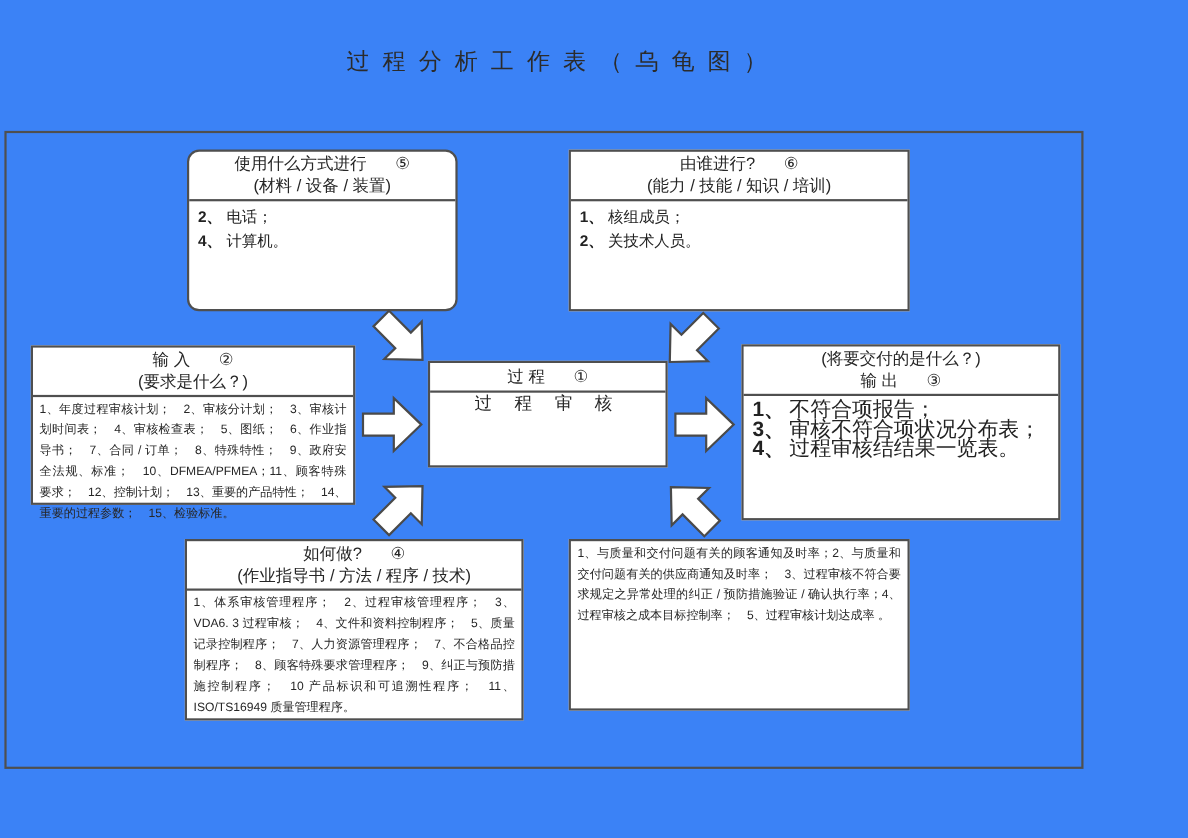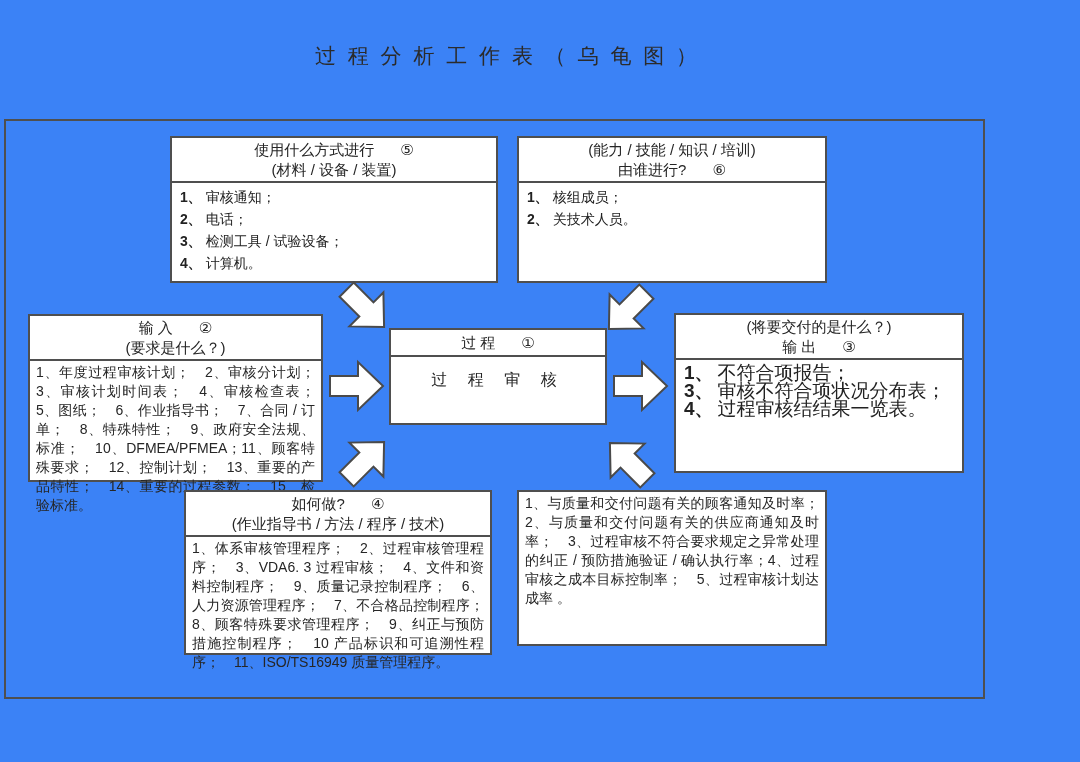--- a/index.html
+++ b/index.html
@@ -22,34 +22,34 @@
   }
   .box-head {
     text-align:center; border-bottom:2px solid #4f4f4f;
     font-size:15px; line-height:20px; padding:2px 2px 1px 2px; color:#262626;
   }
   .head-num { margin-left:26px; }
   .box-list { padding:3px 8px 0 8px; font-size:14px; line-height:22px; }
   .list-line { white-space:nowrap; }
   .list-line b { font-weight:bold; margin-right:4px; }
   .para {
-    padding:2px 6px 0 6px; font-size:14px; line-height:19px;
+    padding:2px 6px 0 6px; font-size:11px; line-height:19px;
     text-align:justify; color:#262626;
   }
   .center-body {
     text-align:center; font-size:16px; letter-spacing:8px;
-    padding-top:13px; color:#262626;
+    color:#262626;
   }
   
-  .box-methods    { left:170px; top:136px; width:328px; height:147px; }
+  .box-methods    { left:170px; top:136px; width:246px; height:147px;border-radius:11px; }
   .box-performers { left:517px; top:136px; width:310px; height:147px; }
-  .box-input      { left:28px;  top:314px; width:295px; height:168px; }
+  .box-input      { left:28px;  top:314px; width:295px; height:145px; }
   .box-output     { left:674px; top:313px; width:290px; height:160px; }
   .box-process    { left:389px; top:328px; width:218px; height:97px;  }
-  .box-how        { left:184px; top:490px; width:308px; height:165px; }
+  .box-how        { left:168px; top:490px; width:308px; height:165px; }
   .box-criteria   { left:517px; top:490px; width:310px; height:156px; }
   .box-output .box-list { font-size:19px; line-height:18px; padding-top:4px; }
   .box-process .box-head { font-size:15px; line-height:22px; }
   .arrows { position:absolute; left:0; top:0; pointer-events:none; }
   .arrow-path { fill:#ffffff; stroke:#4a4a4a; stroke-width:2; }
 </style>
 </head>
 <body>
 
 <div class="page">
@@ -57,31 +57,29 @@
   <div class="page-title">过 程 分 析 工 作 表 （ 乌 龟 图 ）</div>
 
   <div class="outer-border"></div>
 
   <div class="box box-methods">
     <div class="box-head">
       <div><span>使用什么方式进行</span><span class="head-num">⑤</span></div>
       <div>(材料 / 设备 / 装置)</div>
     </div>
     <div class="box-list">
-        <div class="list-line"><b>1、</b>审核通知；</div>
         <div class="list-line"><b>2、</b>电话；</div>
-        <div class="list-line"><b>3、</b>检测工具 / 试验设备；</div>
         <div class="list-line"><b>4、</b>计算机。</div>
       </div>
   </div>
 
   <div class="box box-performers">
     <div class="box-head">
+      <div><span>由谁进行?</span><span class="head-num">⑥</span></div>
       <div>(能力 / 技能 / 知识 / 培训)</div>
-      <div><span>由谁进行?</span><span class="head-num">⑥</span></div>
     </div>
     <div class="box-list">
         <div class="list-line"><b>1、</b>核组成员；</div>
         <div class="list-line"><b>2、</b>关技术人员。</div>
       </div>
   </div>
 
   <div class="box box-input">
     <div class="box-head">
       <div><span>输  入</span><span class="head-num">②</span></div>
@@ -107,21 +105,21 @@
         <div class="list-line"><b>3、</b>审核不符合项状况分布表；</div>
         <div class="list-line"><b>4、</b>过程审核结结果一览表。</div>
       </div>
   </div>
 
   <div class="box box-how">
     <div class="box-head">
       <div><span>如何做?</span><span class="head-num">④</span></div>
       <div>(作业指导书 / 方法 / 程序 / 技术)</div>
     </div>
-    <div class="para">1、体系审核管理程序；　2、过程审核管理程序；　3、VDA6. 3 过程审核；　4、文件和资料控制程序；　9、质量记录控制程序；　6、人力资源管理程序；　7、不合格品控制程序；　8、顾客特殊要求管理程序；　9、纠正与预防措施控制程序；　10 产品标识和可追溯性程序；　11、ISO/TS16949 质量管理程序。</div>
+    <div class="para">1、体系审核管理程序；　2、过程审核管理程序；　3、VDA6. 3 过程审核；　4、文件和资料控制程序；　5、质量记录控制程序；　7、人力资源管理程序；　7、不合格品控制程序；　8、顾客特殊要求管理程序；　9、纠正与预防措施控制程序；　10 产品标识和可追溯性程序；　11、ISO/TS16949 质量管理程序。</div>
   </div>
 
   <div class="box box-criteria">
     <div class="para">1、与质量和交付问题有关的顾客通知及时率；2、与质量和交付问题有关的供应商通知及时率；　3、过程审核不符合要求规定之异常处理的纠正 / 预防措施验证 / 确认执行率；4、过程审核之成本目标控制率；　5、过程审核计划达成率 。</div>
   </div>
 
   <svg class="arrows" width="1080" height="762" viewBox="0 0 1080 762" xmlns="http://www.w3.org/2000/svg">
     <g transform="translate(365,308) rotate(45)">
       <path class="arrow-path" d="M -26 -10 L 2 -10 L 2 -24 L 27 0 L 2 24 L 2 10 L -26 10 Z"></path>
     </g>

